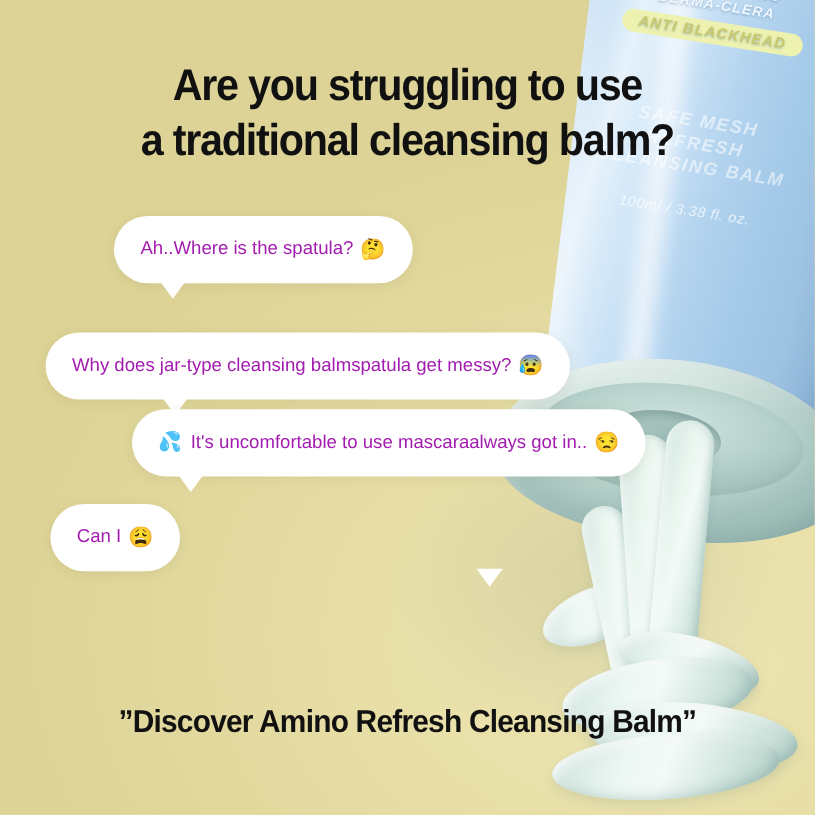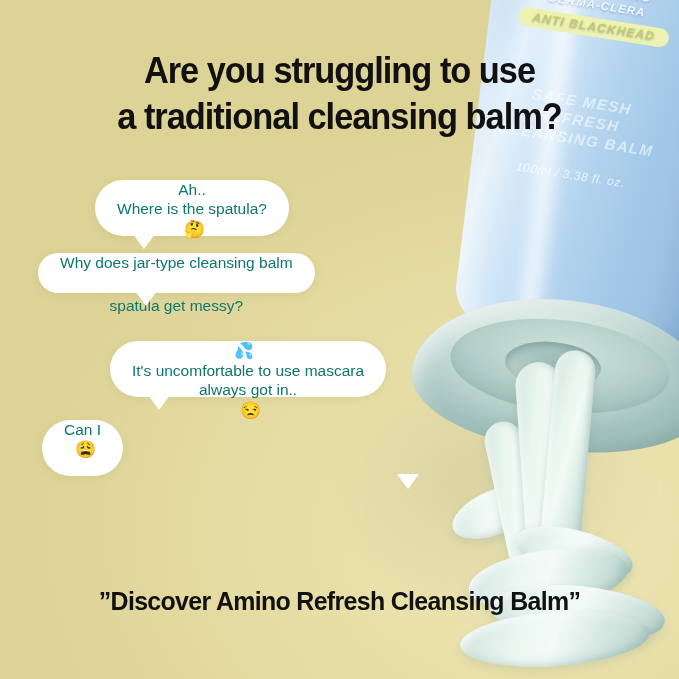--- a/index.html
+++ b/index.html
@@ -181,43 +181,42 @@
   }
 
   
   .bubble{
     position:absolute;
     background:#ffffff;
     border-radius:30px;
     display:flex;
     align-items:center;
     padding:0 22px;
-    color:#0f766e;
+    color:#a21caf;
     font-size:15.5px;
     line-height:1.25;
     white-space:nowrap;
     box-shadow:0 2px 10px rgba(120,120,70,.13);
     z-index:8;
-    flex-direction:column;
   }
   .bubble .tail{
     position:absolute;
     bottom:-13px;
     width:0; height:0;
     border-left:11px solid transparent;
     border-right:11px solid transparent;
     border-top:15px solid #ffffff;
   }
   .bubble b{ font-weight:400; }
   .bubble .emoji{ font-size:17px; margin-left:6px; }
   .bubble .emoji-lead{ font-size:16px; margin-right:7px; }
 
   #b1{ left:95px;  top:180px; height:56px; }
   #b1 .tail{ left:38px; }
-  #b2{ left:38px;  top:253px; height:40px;gap:24px; }
+  #b2{ left:38px;  top:277px; height:56px; }
   #b2 .tail{ left:97px; }
   #b3{ left:110px; top:341px; height:56px; }
   #b3 .tail{ left:38px; }
   #b4{ left:42px;  top:420px; height:56px; }
   #b4 .tail{ left:355px; }
   #b5{ left:80px;  top:500px; height:56px; }
   #b5 .tail{ left:40px; }
 
   
   .tagline{

